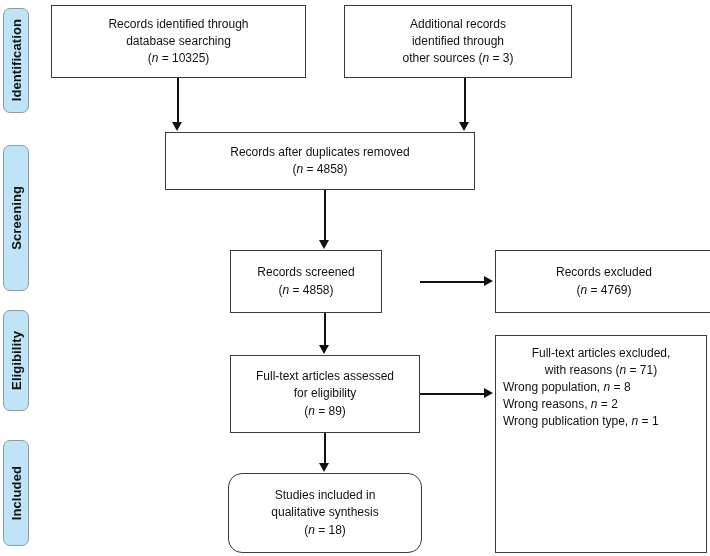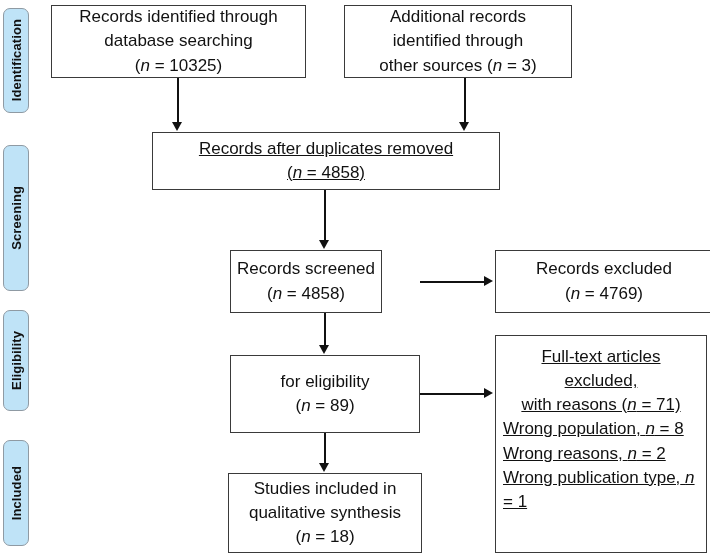--- a/index.html
+++ b/index.html
@@ -45,21 +45,21 @@
     position: absolute;
     box-sizing: border-box;
     background: #ffffff;
     border: 1.6px solid #3a3a3a;
     display: flex;
     flex-direction: column;
     align-items: center;
     justify-content: center;
     text-align: center;
     color: #111111;
-    font-size: 17px;
+    font-size: 12px;
     line-height: 1.42;
     padding: 2px 6px;
   }
   .node .ln { display: block; white-space: nowrap; }
   .node.left-align {
     align-items: flex-start;
     text-align: left;
     justify-content: flex-start;
     padding: 9px 7px 6px 7px;
   }
@@ -136,47 +136,48 @@
     <span class="ln">database searching</span>
     <span class="ln"><span>(</span><em class="n">n</em><span> = 10325)</span></span>
   </div>
 
   <div class="node" style="left:344px; top:5px; width:228px; height:73px;text-align:center;">
     <span class="ln">Additional records</span>
     <span class="ln">identified through</span>
     <span class="ln"><span>other sources (</span><em class="n">n</em><span> = 3)</span></span>
   </div>
 
-  <div class="node" style="left:152px; top:132px; width:348px; height:58px;text-decoration:underline;">
+  <div class="node" style="left:165px; top:132px; width:310px; height:58px;">
     <span class="ln">Records after duplicates removed</span>
     <span class="ln"><span>(</span><em class="n">n</em><span> = 4858)</span></span>
   </div>
 
   <div class="node" style="left:230px; top:250px; width:152px; height:63px;">
     <span class="ln">Records screened</span>
     <span class="ln"><span>(</span><em class="n">n</em><span> = 4858)</span></span>
   </div>
 
   <div class="node" style="left:495px; top:250px; width:218px; height:63px;">
     <span class="ln">Records excluded</span>
     <span class="ln"><span>(</span><em class="n">n</em><span> = 4769)</span></span>
   </div>
 
   <div class="node" style="left:230px; top:355px; width:190px; height:78px;">
+    <span class="ln">Full-text articles assessed</span>
     <span class="ln">for eligibility</span>
     <span class="ln"><span>(</span><em class="n">n</em><span> = 89)</span></span>
   </div>
 
-  <div class="node left-align" style="left:495px; top:335px; width:212px; height:218px;text-decoration:underline;">
+  <div class="node left-align" style="left:495px; top:335px; width:212px; height:218px;">
     <span class="ln ctr">Full-text articles excluded,</span>
     <span class="ln ctr"><span>with reasons (</span><em class="n">n</em><span> = 71)</span></span>
     <span class="ln"><span>Wrong population,</span> <em class="n">n</em><span> = 8</span></span>
     <span class="ln"><span>Wrong reasons,</span> <em class="n">n</em><span> = 2</span></span>
     <span class="ln"><span>Wrong publication type,</span> <em class="n">n</em><span> = 1</span></span>
   </div>
 
-  <div class="node" style="left:228px; top:473px; width:194px; height:80px;">
+  <div class="node" style="left:228px; top:473px; width:194px; height:80px;border-radius:14px;">
     <span class="ln">Studies included in</span>
     <span class="ln">qualitative synthesis</span>
     <span class="ln"><span>(</span><em class="n">n</em><span> = 18)</span></span>
   </div>
 
 </div>
 
 </body></html>

